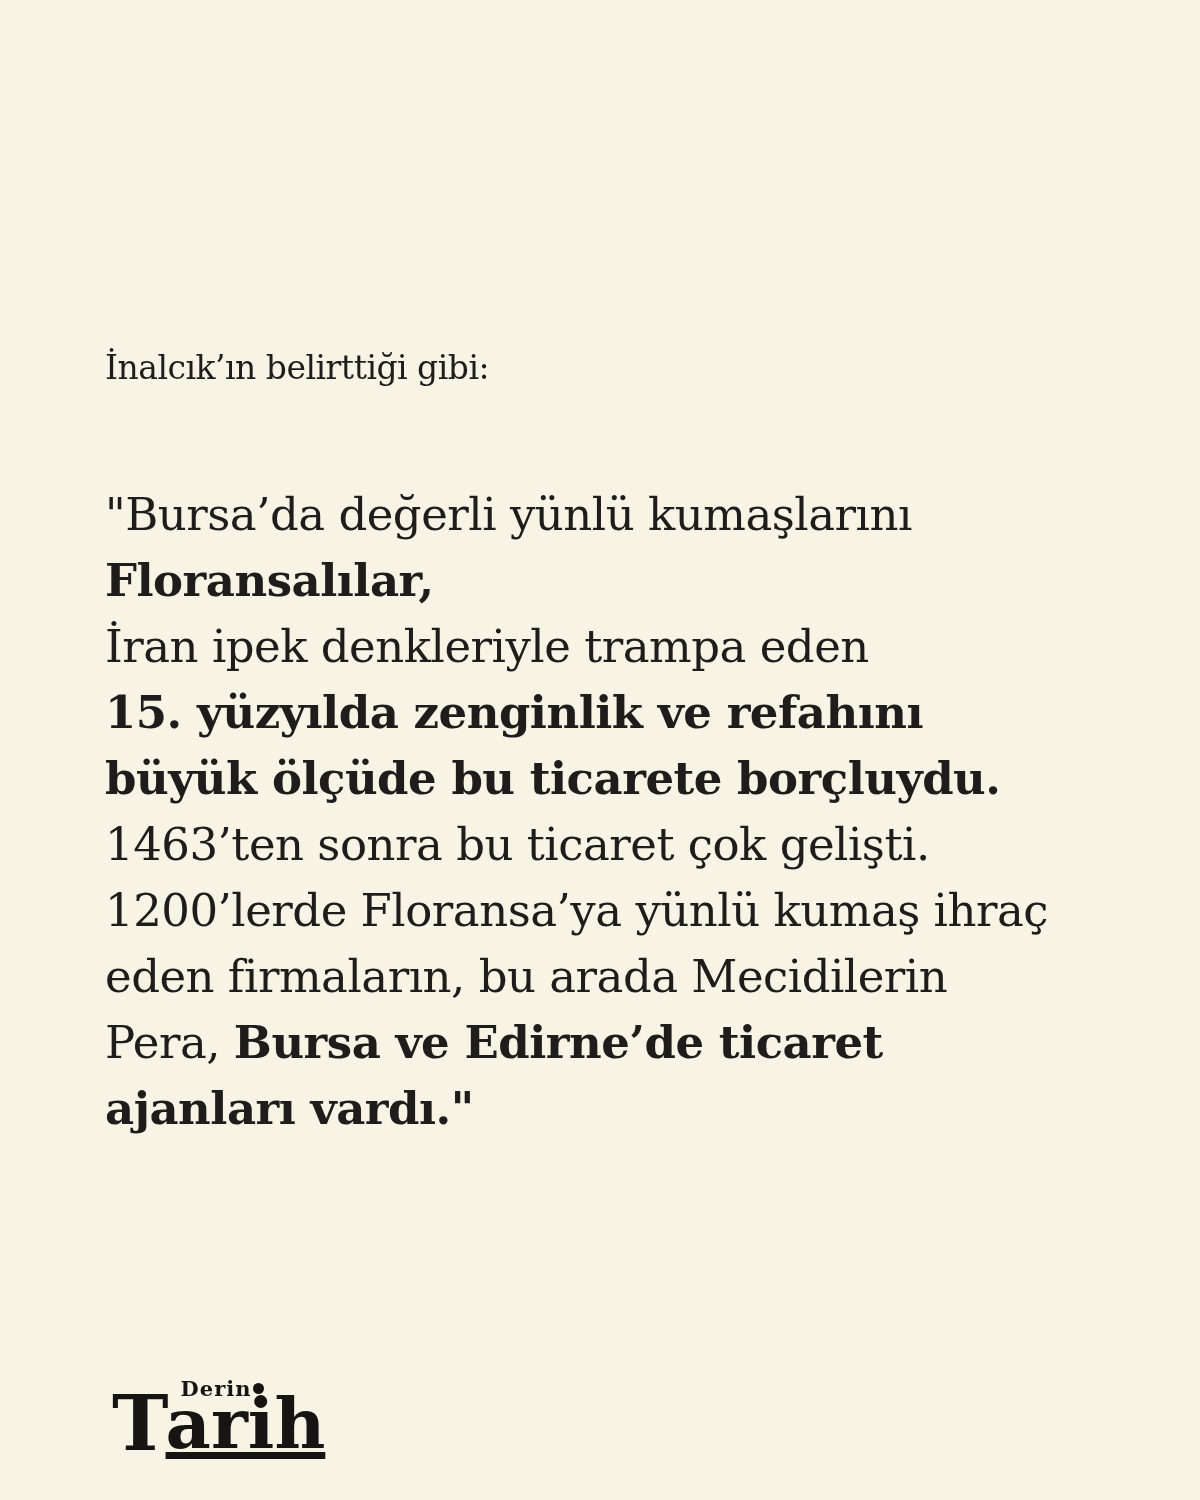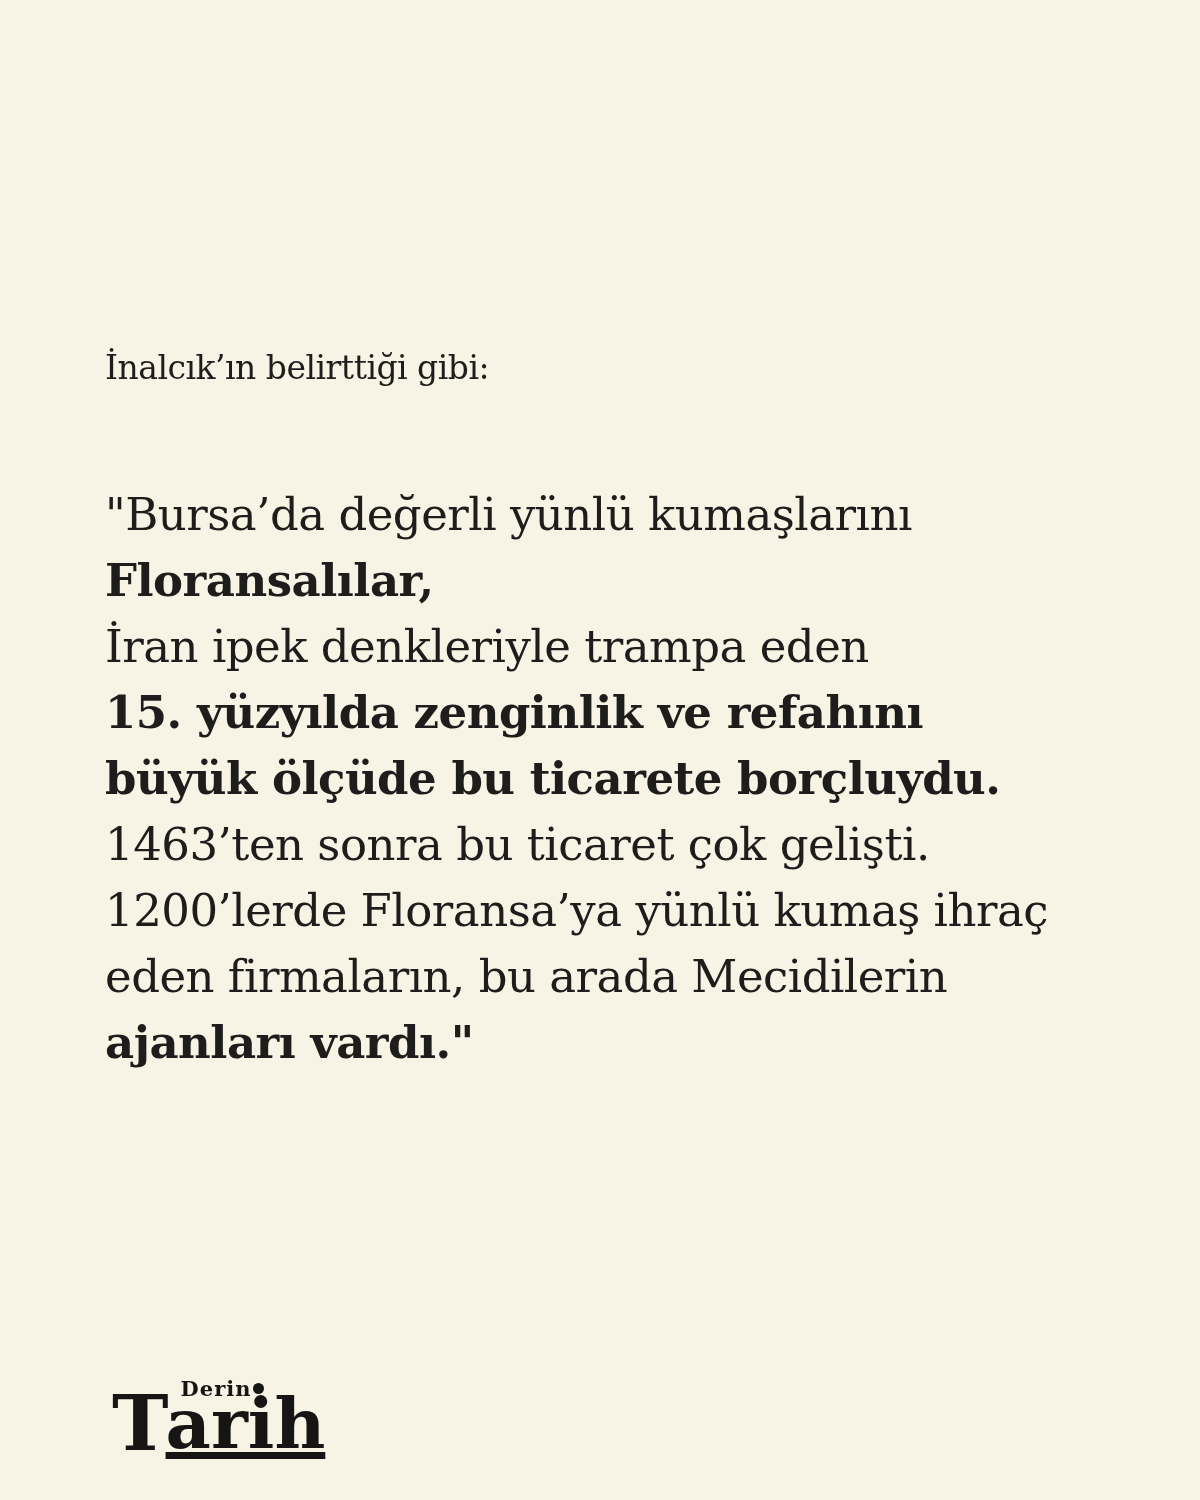--- a/index.html
+++ b/index.html
@@ -105,20 +105,23 @@
   <div class="line">
     <span>1463’ten sonra bu ticaret çok gelişti.</span>
   </div>
   <div class="line">
     <span>1200’lerde Floransa’ya yünlü kumaş ihraç</span>
   </div>
   <div class="line">
     <span>eden firmaların, bu arada Mecidilerin</span>
   </div>
   <div class="line">
+    <span>Pera, </span><span class="seg-bold">Bursa ve Edirne’de ticaret</span>
+  </div>
+  <div class="line">
     <span class="seg-bold">ajanları vardı."</span>
   </div>
 </div>
 
 <div class="logo">
   <span class="logo-t">T</span>
   <span class="logo-right">
     <span class="logo-derin">
       <span>Derin</span>
       <span class="logo-dot"></span>

